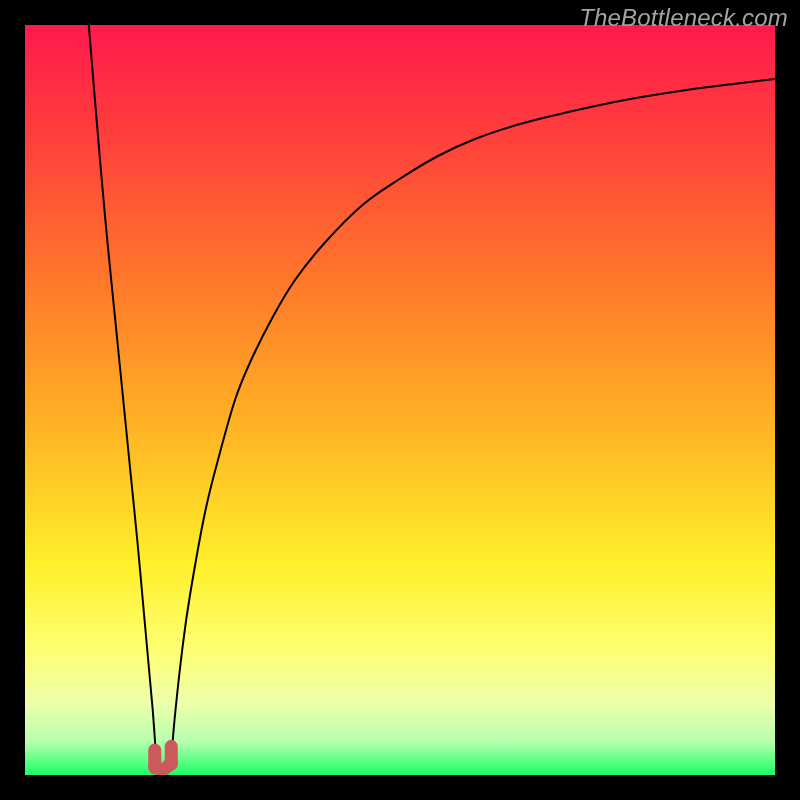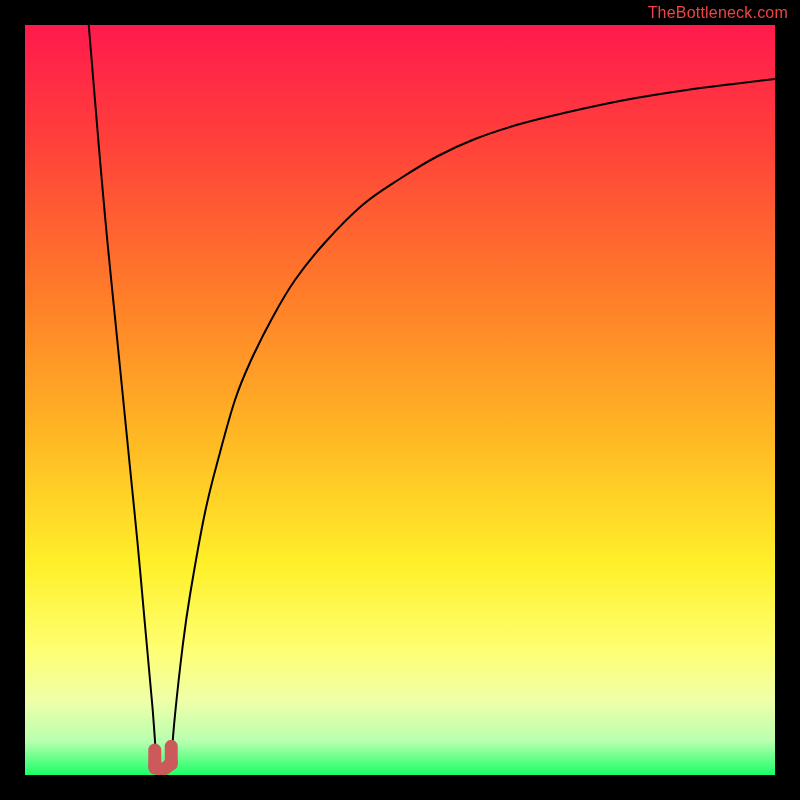--- a/index.html
+++ b/index.html
@@ -21,24 +21,25 @@
     position: absolute;
     left: 25px;
     top: 25px;
     width: 750px;
     height: 750px;
   }
   .watermark {
     position: absolute;
     top: 4px;
     right: 12px;
-    color: #ef4444;
-    font-size: 16px;
+    color: #a3a3a3;
+    font-size: 24px;
     letter-spacing: 0.2px;
     z-index: 5;
+    font-style: italic;
   }
   svg { display: block; }
 </style>
 </head>
 <body>
 
 <div class="outer">
   <div class="watermark">TheBottleneck.com</div>
   <div class="plot">
     <svg id="chart-svg" width="750" height="750" viewBox="0 0 750 750">

